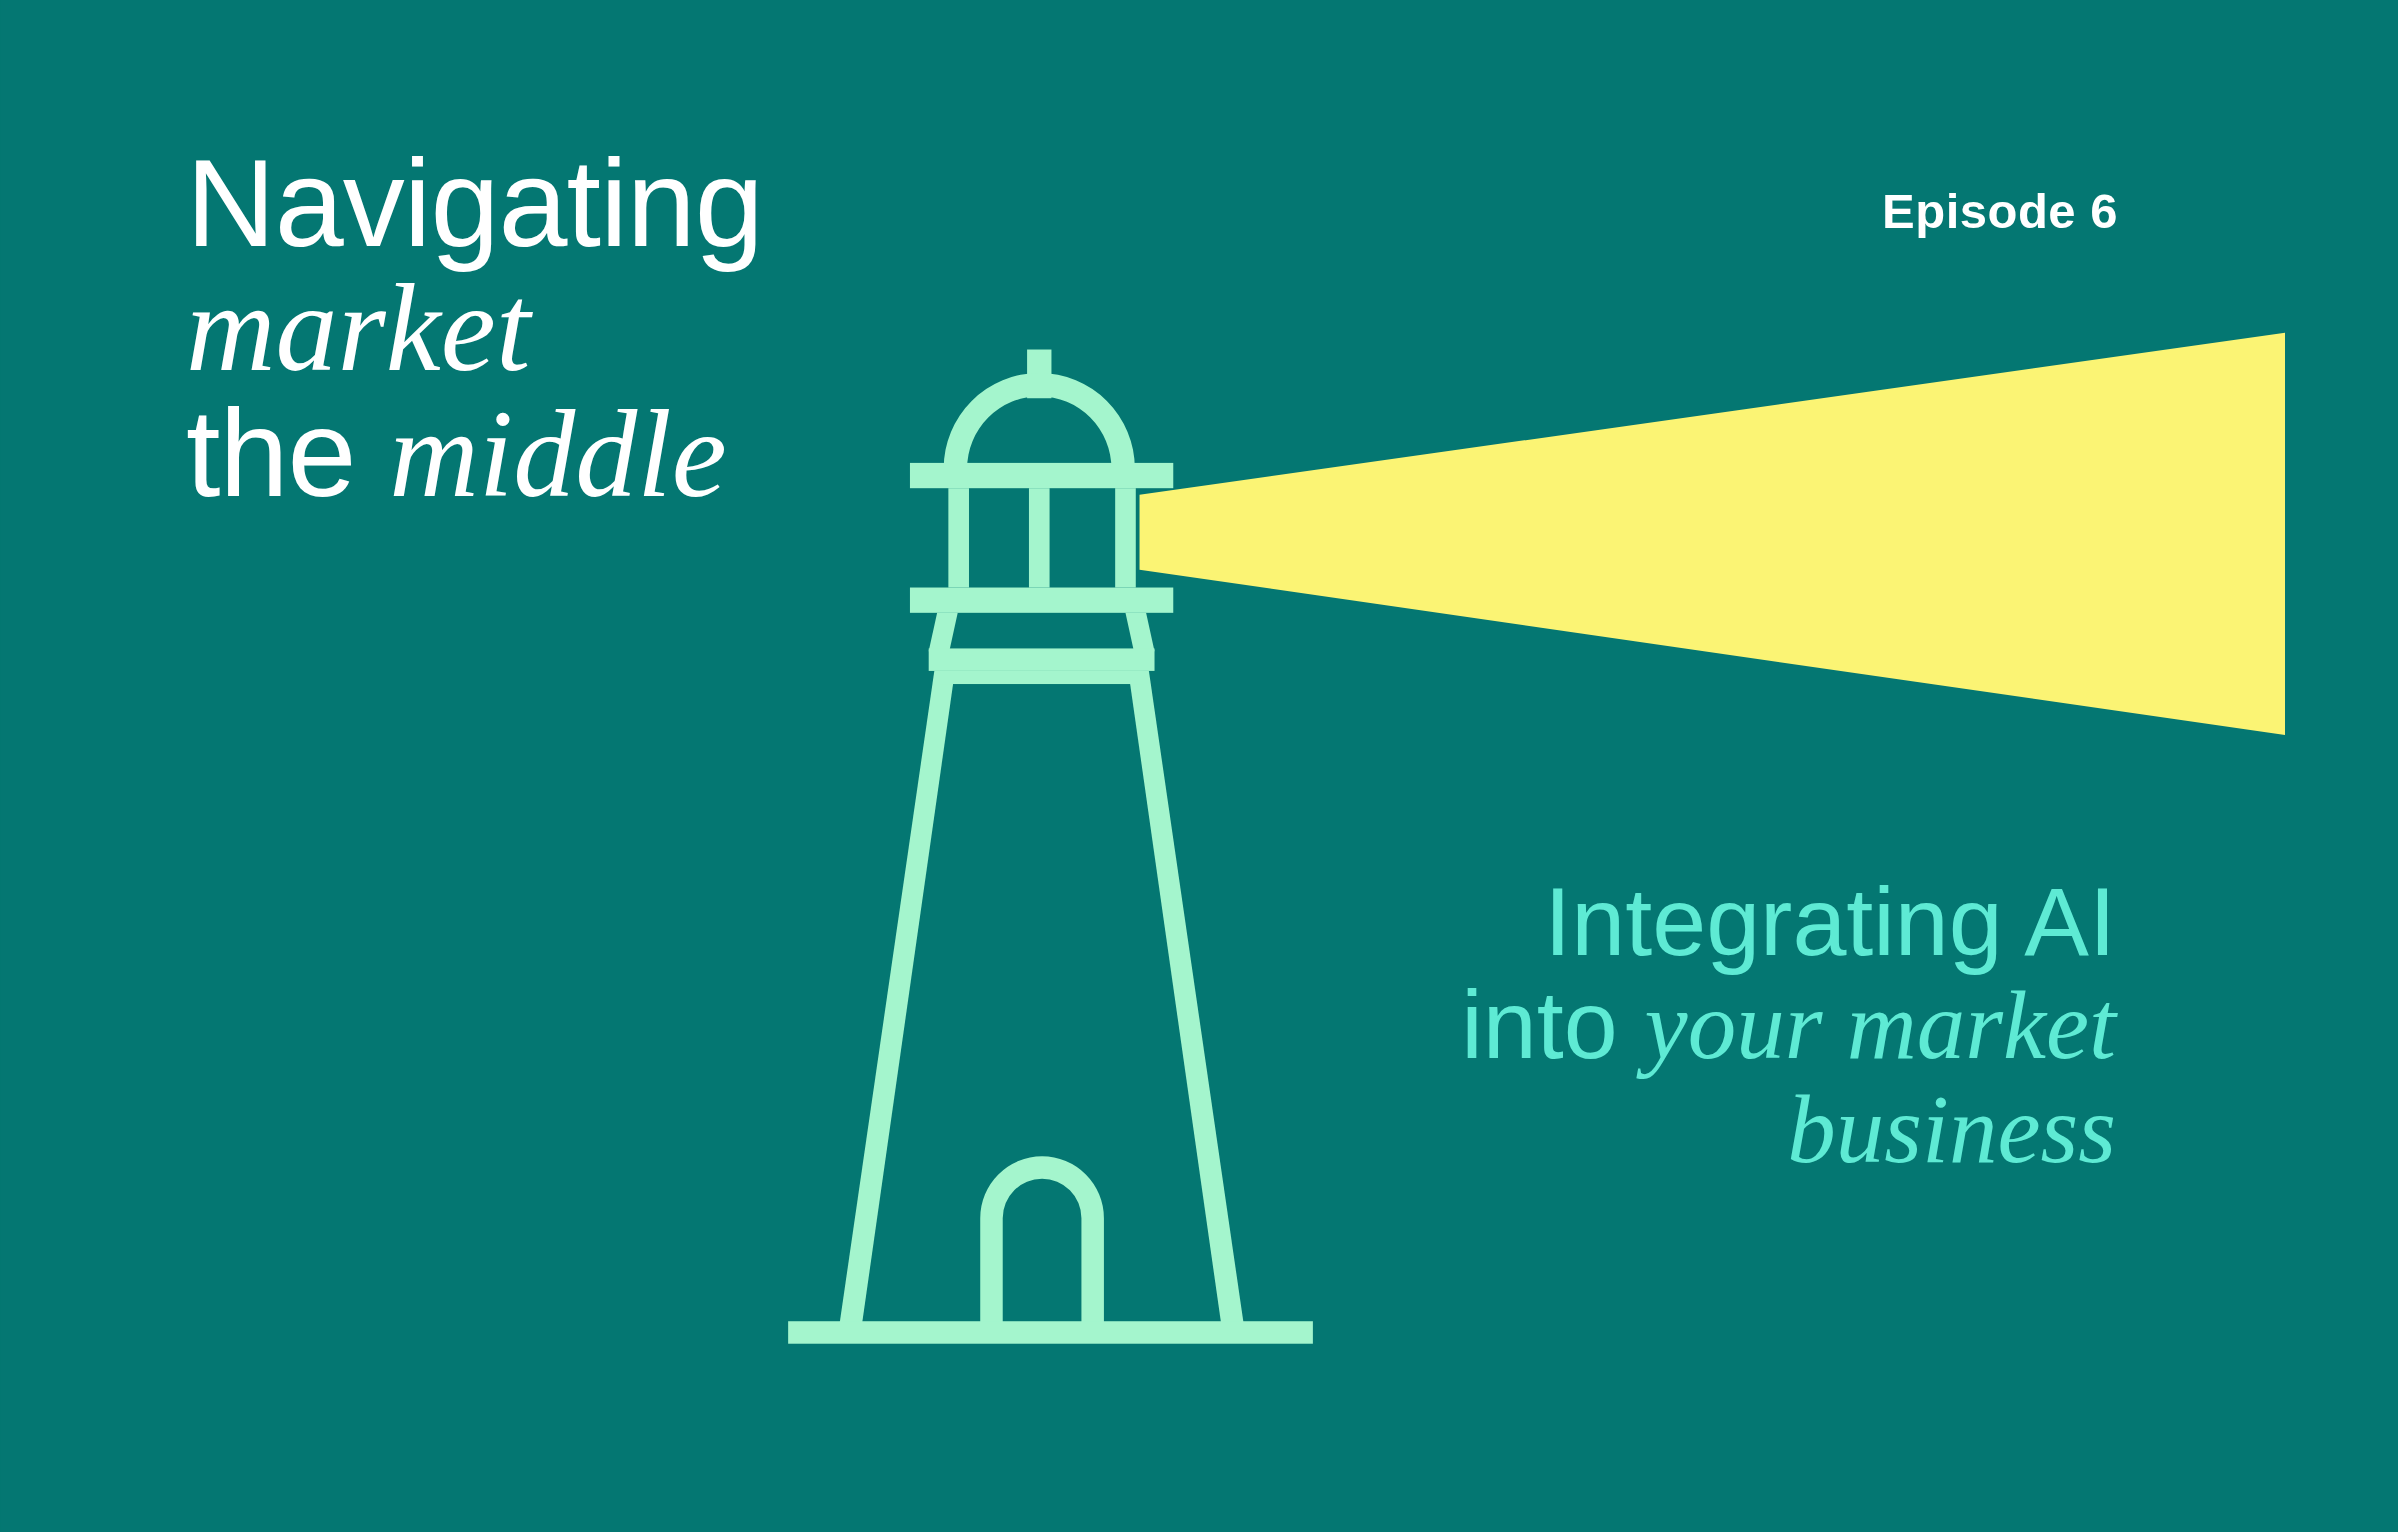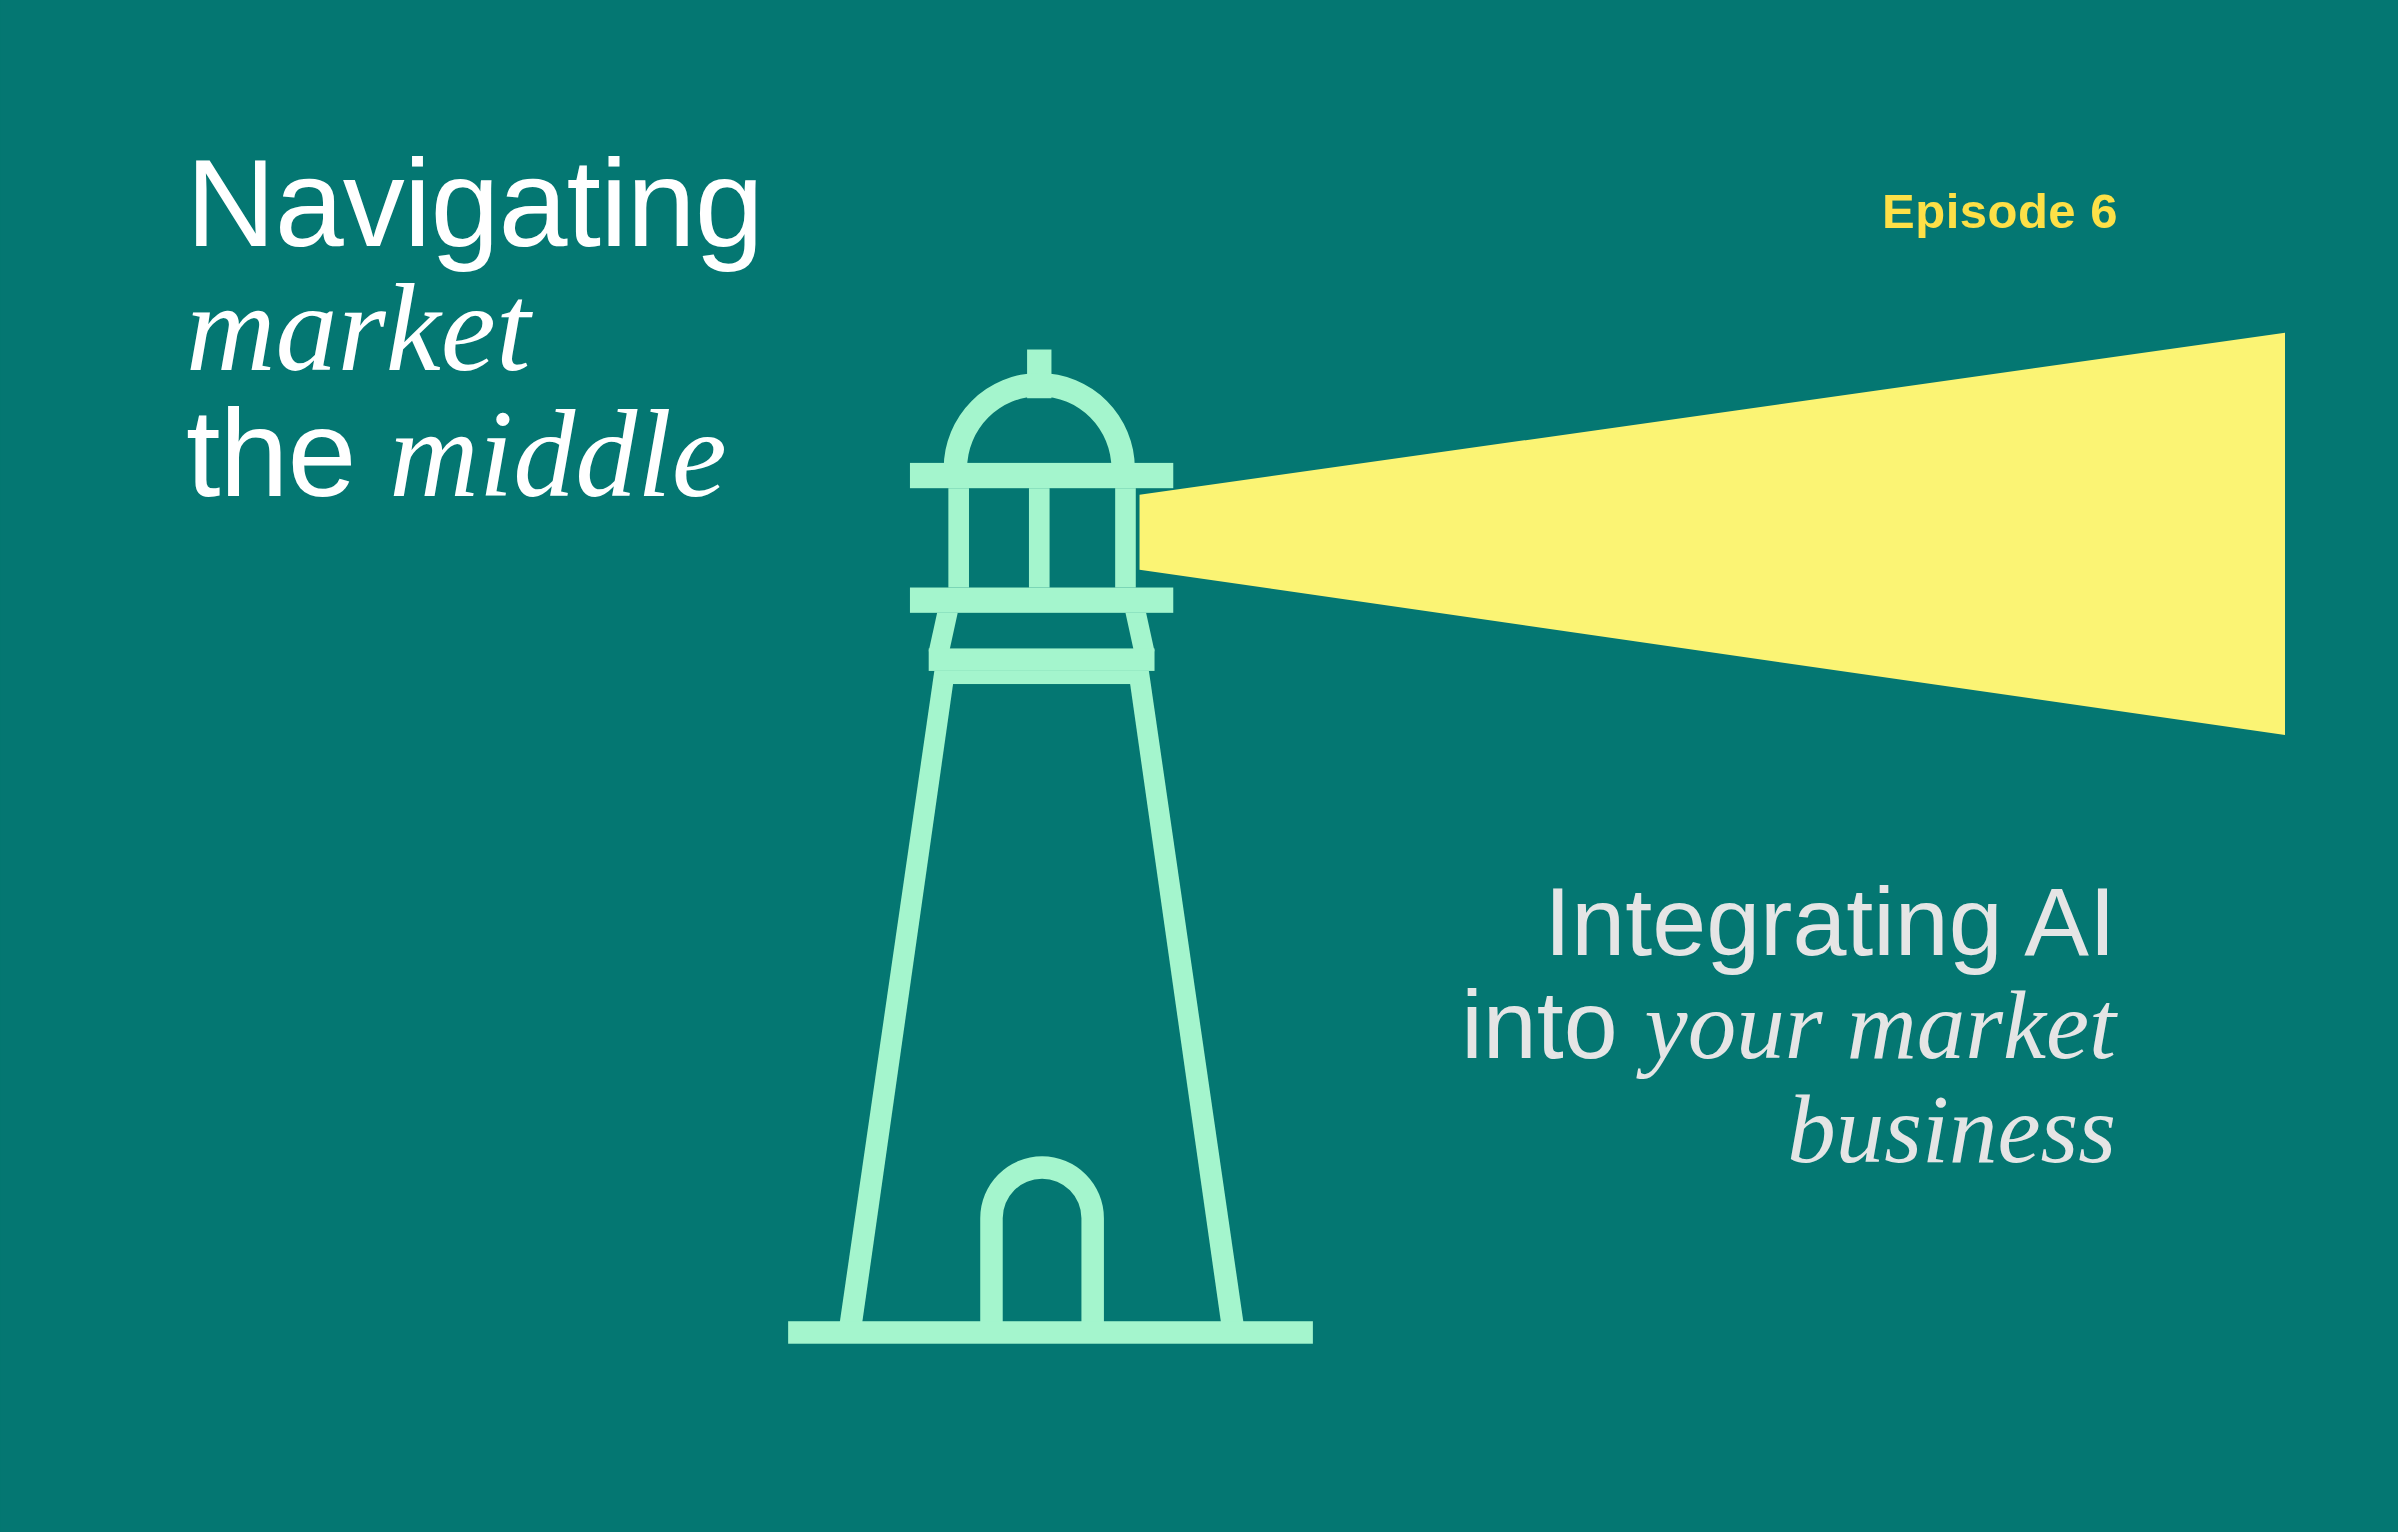--- a/index.html
+++ b/index.html
@@ -54,34 +54,34 @@
     font-family: "Liberation Serif", "DejaVu Serif", serif;
     font-style: italic;
     font-weight: 400;
     letter-spacing: 0px;
   }
 
   .episode-badge {
     position: absolute;
     right: 167px;
     top: 183px;
-    color: #fde047;
+    color: #ffffff;
     font-family: "Liberation Sans", sans-serif;
     font-weight: bold;
     font-size: 49px;
     letter-spacing: 0.5px;
     white-space: nowrap;
   }
 
   .subtitle-block {
     position: absolute;
     right: 169px;
     top: 871px;
     width: 993px;
-    color: #e5e5e5;
+    color: #5eead4;
     font-size: 97px;
     line-height: 1.06;
     text-align: right;
   }
   .subtitle-line {
     display: block;
     white-space: nowrap;
   }
 </style>
 </head>

